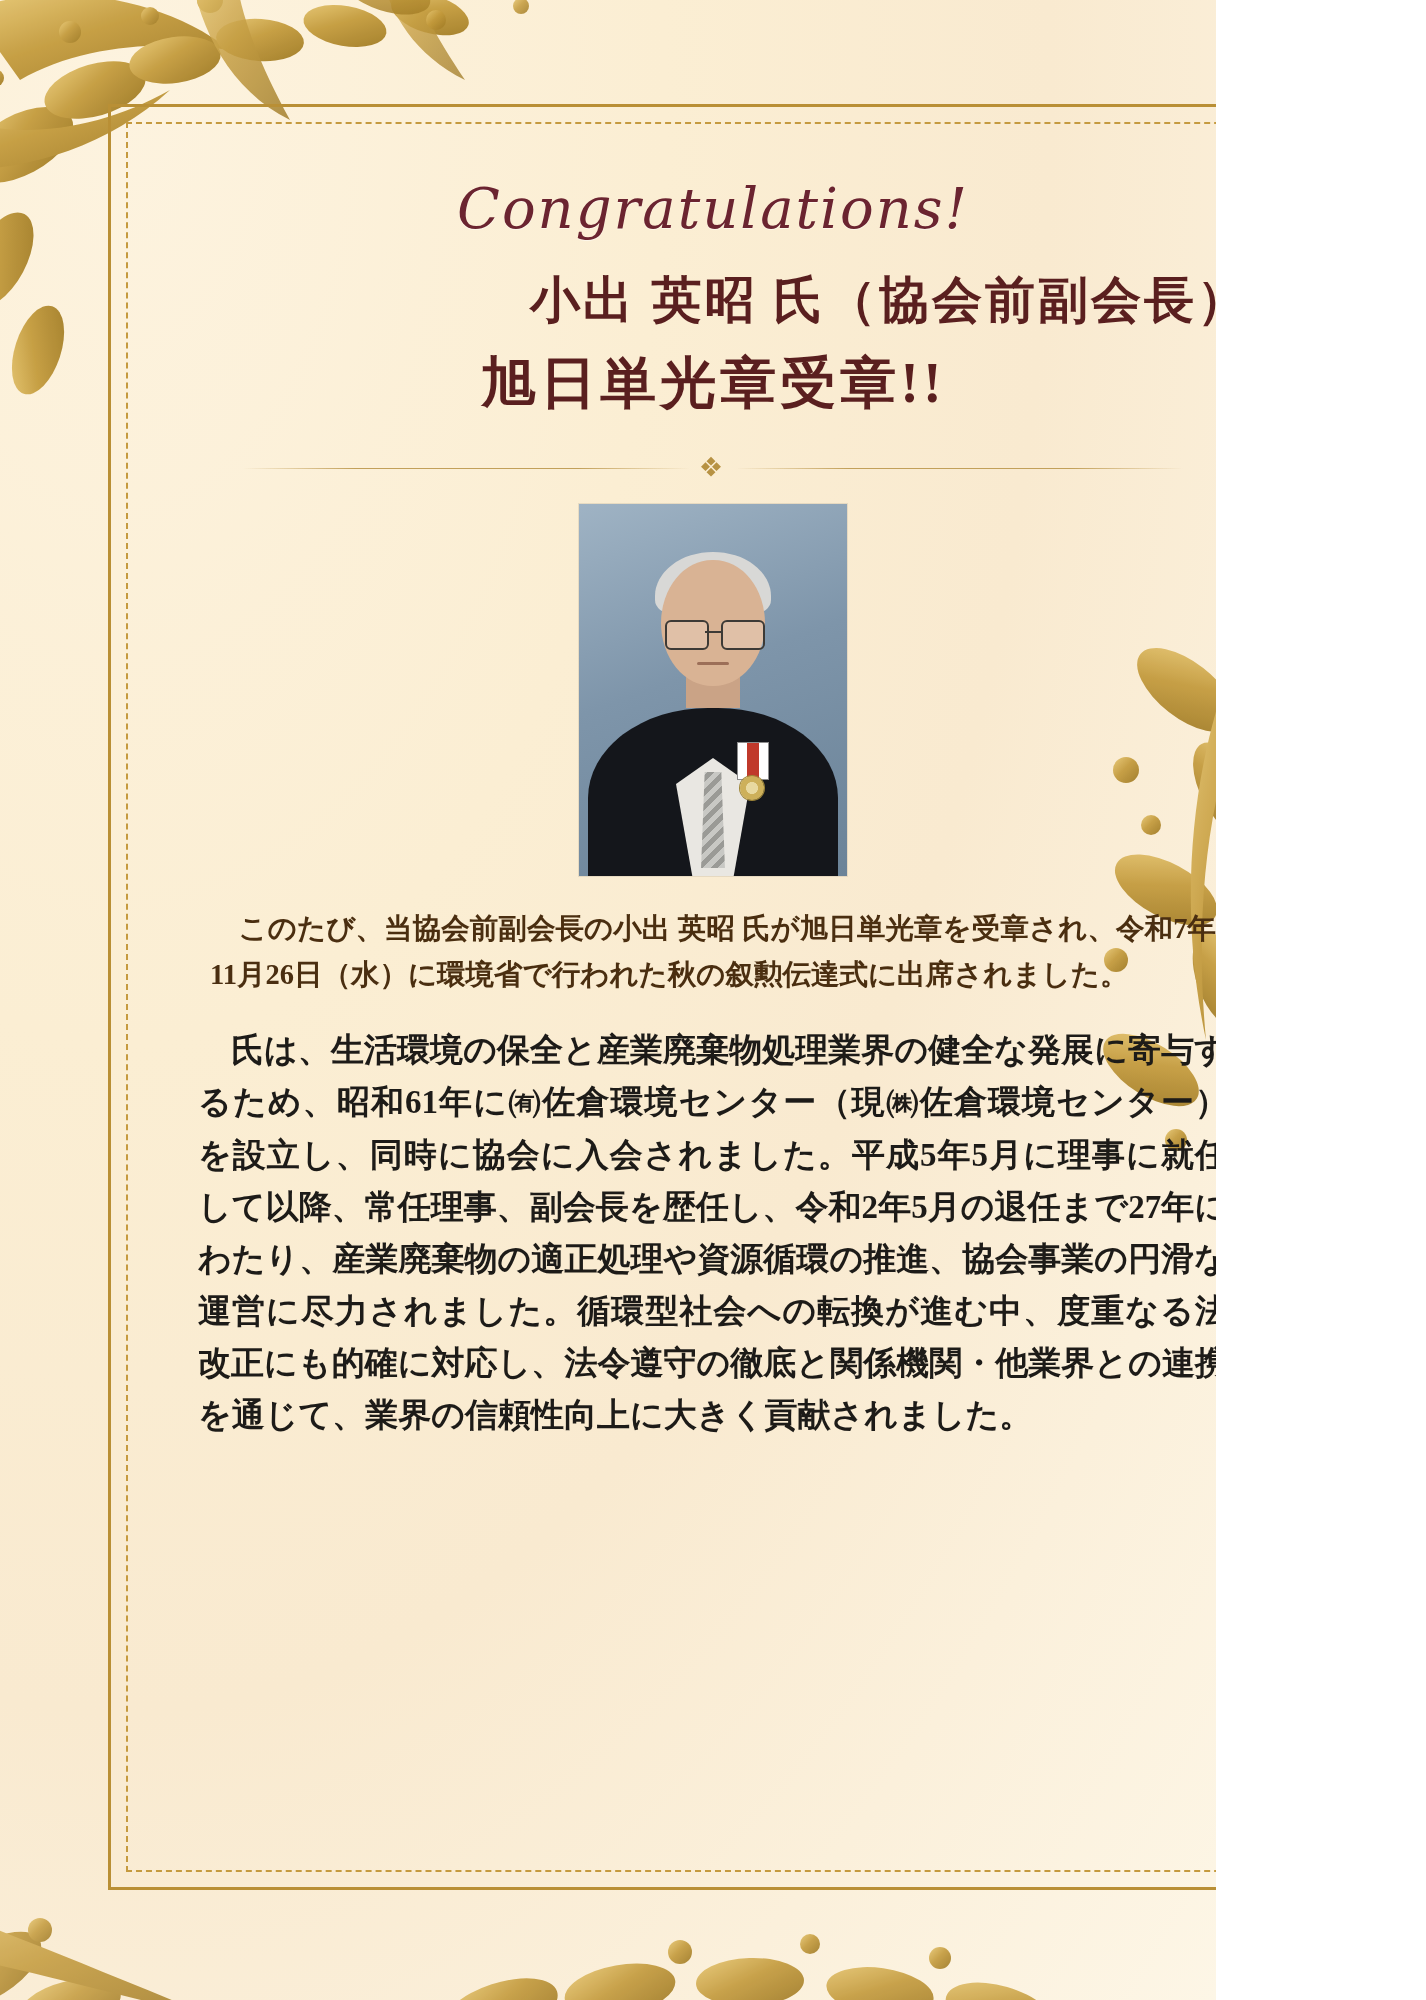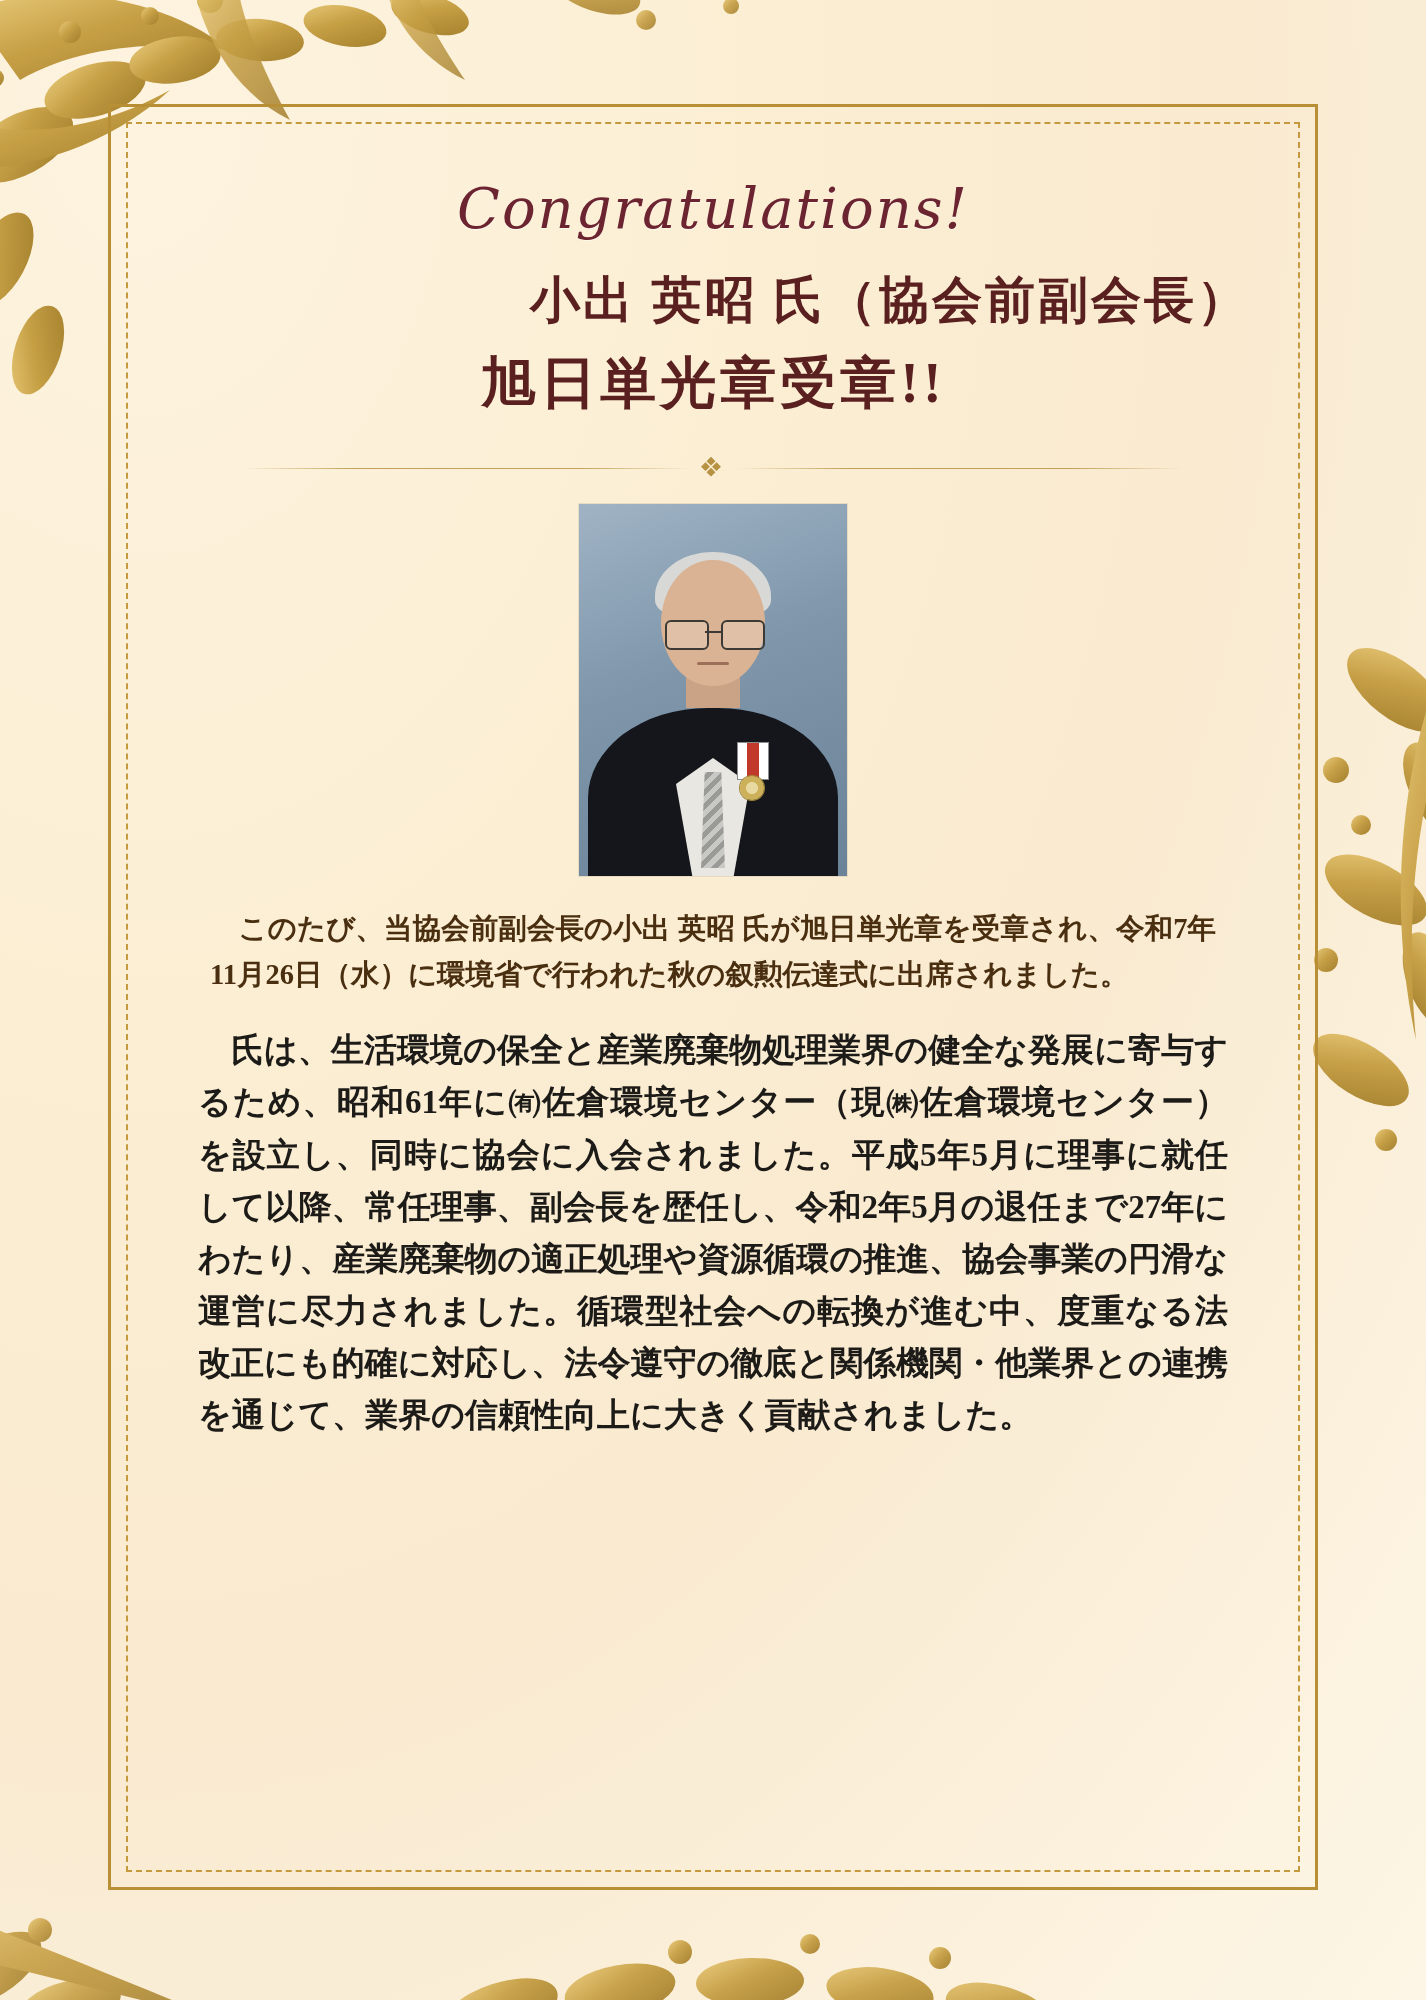--- a/index.html
+++ b/index.html
@@ -5,21 +5,21 @@
   html, body {
     margin: 0;
     padding: 0;
     background: #ffffff;
   }
   body {
     font-family: "Liberation Serif", "DejaVu Serif", serif;
   }
   .page {
     position: relative;
-    width: 1426px;
+    width: 1216px;
     height: 2000px;
     overflow: hidden;
     background:
       radial-gradient(ellipse at 10% 5%, #fdf3df 0%, #fbeed3 35%, #f9ead0 60%, #fdf6e6 100%);
   }
 
   
   .foliage {
     position: absolute;
     pointer-events: none;

